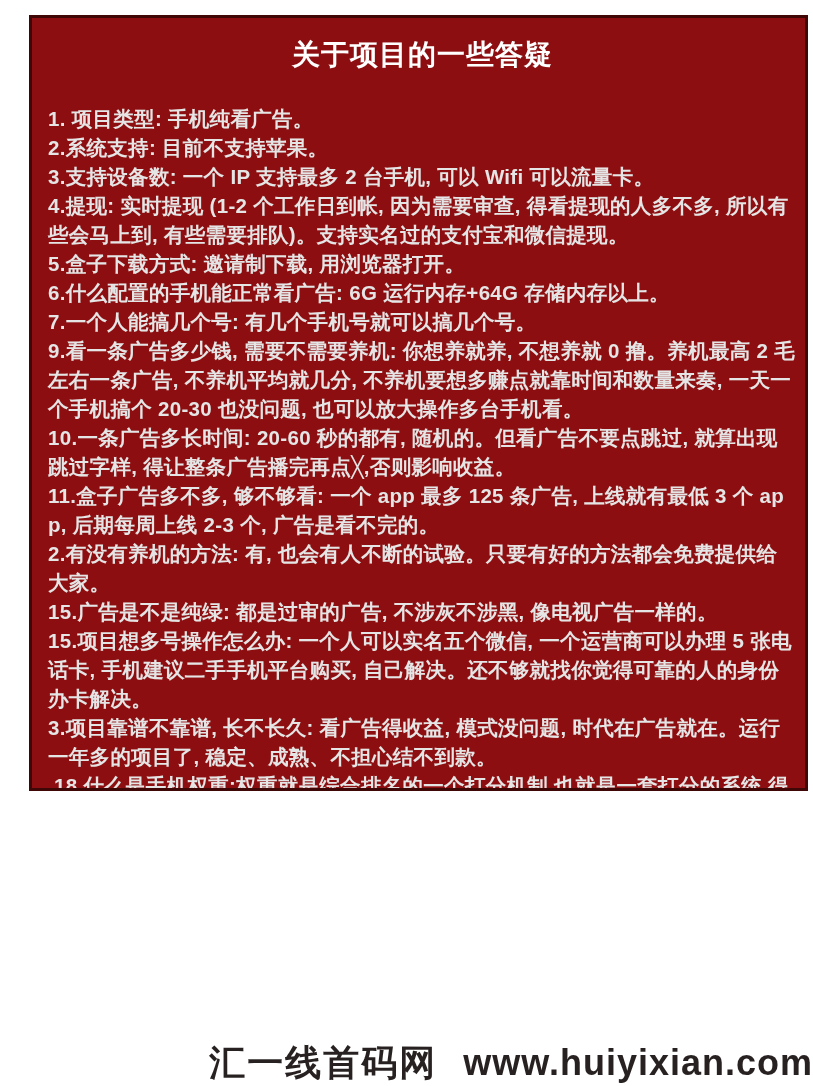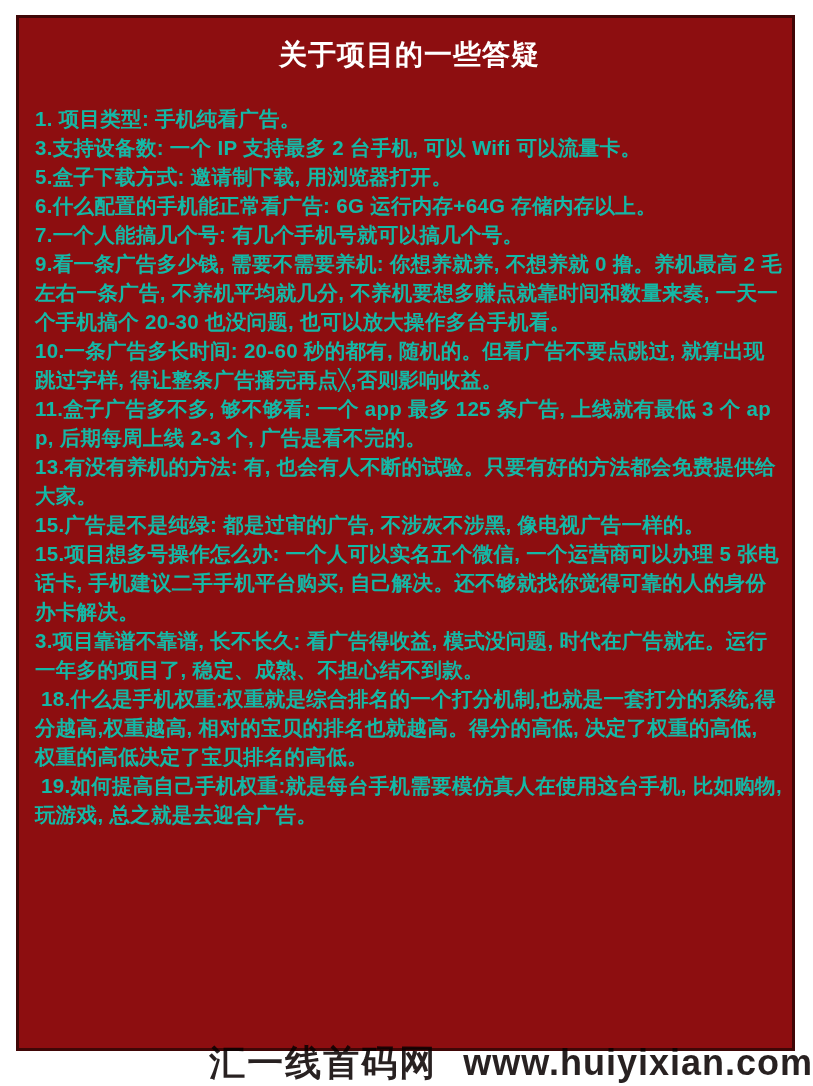--- a/index.html
+++ b/index.html
@@ -10,41 +10,41 @@
   }
   .page {
     position: relative;
     width: 813px;
     height: 1086px;
     background: #ffffff;
     overflow: hidden;
   }
   .faq-panel {
     position: absolute;
-    left: 16px;
+    left: 29px;
     top: 15px;
     width: 779px;
-    height: 1036px;
+    height: 776px;
     box-sizing: border-box;
     background: #8d0e10;
     border: 3px solid #400707;
     padding: 12px 8px 0 16px;
     overflow: hidden;
   }
   .faq-title {
     margin: 6px 0 30px 0;
     color: #ffffff;
     font-size: 28px;
     font-weight: bold;
     text-align: center;
     letter-spacing: 1px;
   }
   .faq-list p {
     margin: 0;
-    color: #14b8a6;
+    color: #e5e5e5;
     font-size: 20.5px;
     line-height: 29px;
     font-weight: bold;
     letter-spacing: 0.3px;
     white-space: pre-wrap;
     word-break: break-all;
   }
   .watermark {
     position: absolute;
     right: 0px;
@@ -65,28 +65,30 @@
 </head>
 <body>
 
 <div class="page">
 
   <div class="faq-panel">
     <h1 class="faq-title">关于项目的一些答疑</h1>
 
     <div class="faq-list">
       <p>1. 项目类型: 手机纯看广告。</p>
+      <p>2.系统支持: 目前不支持苹果。</p>
       <p>3.支持设备数: 一个 IP 支持最多 2 台手机, 可以 Wifi 可以流量卡。</p>
+      <p>4.提现: 实时提现 (1-2 个工作日到帐, 因为需要审查, 得看提现的人多不多, 所以有些会马上到, 有些需要排队)。支持实名过的支付宝和微信提现。</p>
       <p>5.盒子下载方式: 邀请制下载, 用浏览器打开。</p>
       <p>6.什么配置的手机能正常看广告: 6G 运行内存+64G 存储内存以上。</p>
       <p>7.一个人能搞几个号: 有几个手机号就可以搞几个号。</p>
       <p>9.看一条广告多少钱, 需要不需要养机: 你想养就养, 不想养就 0 撸。养机最高 2 毛左右一条广告, 不养机平均就几分, 不养机要想多赚点就靠时间和数量来奏, 一天一个手机搞个 20-30 也没问题, 也可以放大操作多台手机看。</p>
       <p>10.一条广告多长时间: 20-60 秒的都有, 随机的。但看广告不要点跳过, 就算出现跳过字样, 得让整条广告播完再点╳,否则影响收益。</p>
       <p>11.盒子广告多不多, 够不够看: 一个 app 最多 125 条广告, 上线就有最低 3 个 app, 后期每周上线 2-3 个, 广告是看不完的。</p>
-      <p>13.有没有养机的方法: 有, 也会有人不断的试验。只要有好的方法都会免费提供给大家。</p>
+      <p>2.有没有养机的方法: 有, 也会有人不断的试验。只要有好的方法都会免费提供给大家。</p>
       <p>15.广告是不是纯绿: 都是过审的广告, 不涉灰不涉黑, 像电视广告一样的。</p>
       <p>15.项目想多号操作怎么办: 一个人可以实名五个微信, 一个运营商可以办理 5 张电话卡, 手机建议二手手机平台购买, 自己解决。还不够就找你觉得可靠的人的身份办卡解决。</p>
       <p>3.项目靠谱不靠谱, 长不长久: 看广告得收益, 模式没问题, 时代在广告就在。运行一年多的项目了, 稳定、成熟、不担心结不到款。</p>
       <p> 18.什么是手机权重:权重就是综合排名的一个打分机制,也就是一套打分的系统,得分越高,权重越高, 相对的宝贝的排名也就越高。得分的高低, 决定了权重的高低, 权重的高低决定了宝贝排名的高低。</p>
       <p> 19.如何提高自己手机权重:就是每台手机需要模仿真人在使用这台手机, 比如购物, 玩游戏, 总之就是去迎合广告。</p>
 
     </div>
   </div>
 
   <div class="watermark">

